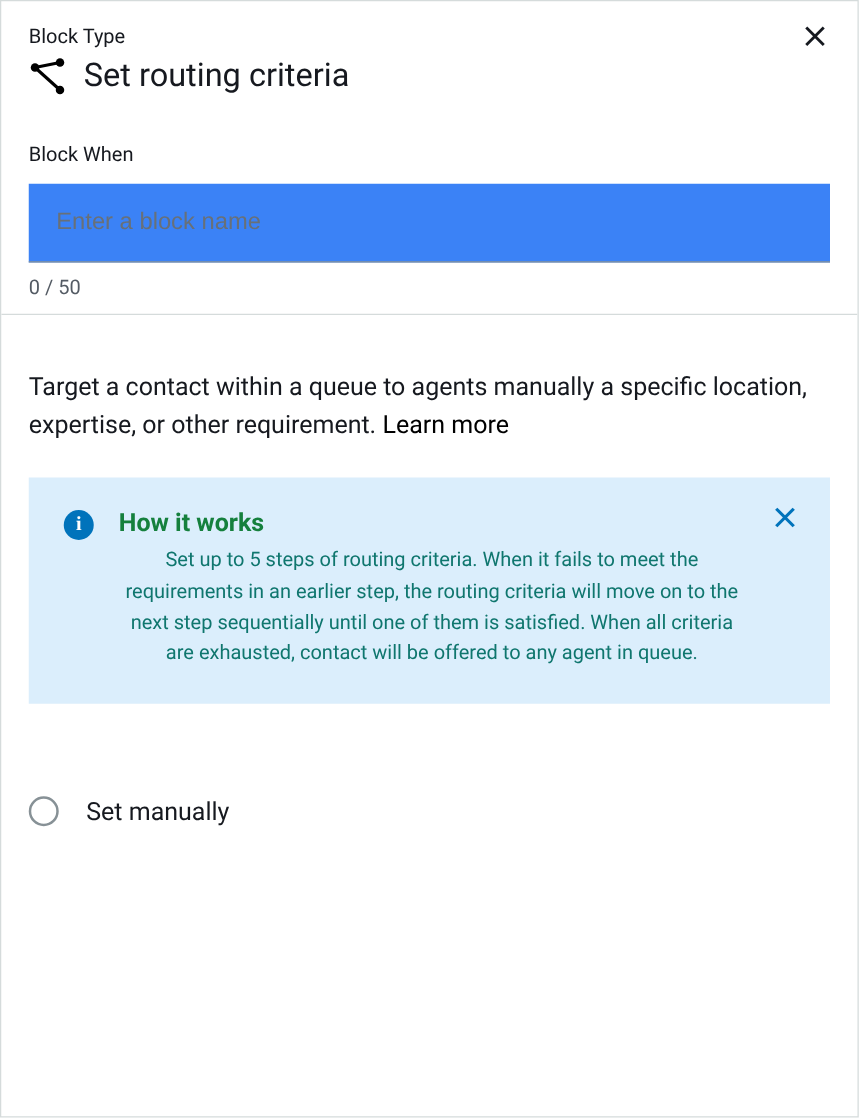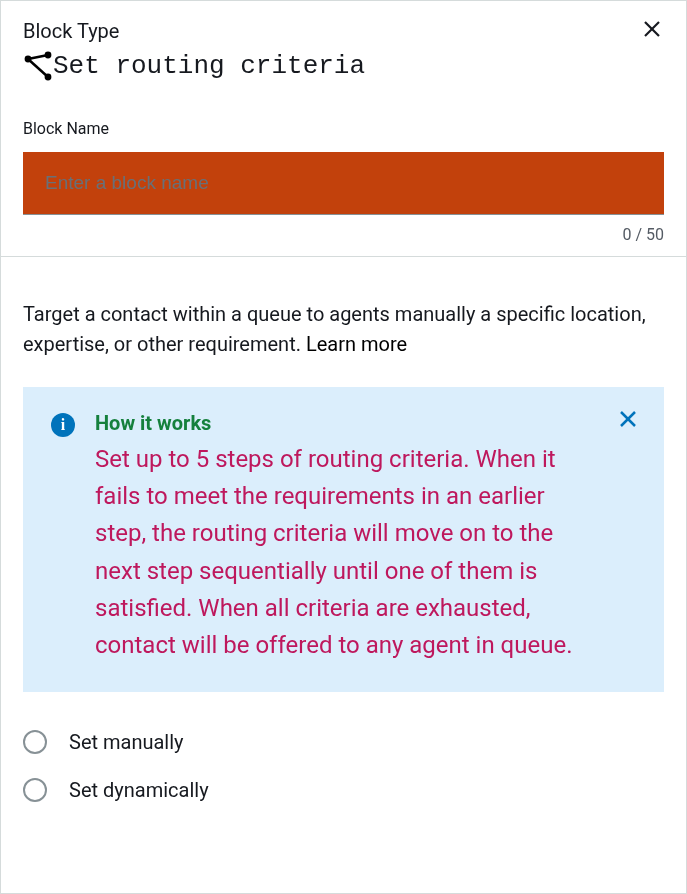--- a/index.html
+++ b/index.html
@@ -14,39 +14,39 @@
       height: 894px;
       border: 1px solid #d5dbdb;
       position: relative;
       color: #16191f;
     }
     .header {
       padding: 18px 22px 10px 22px;
       position: relative;
     }
     .block-type-label {
-      font-size: 20px;
+      font-size: 16px;
       color: #16191f;
       margin-bottom: 8px;
     }
     .close-btn {
       position: absolute;
       top: 14px;
       right: 20px;
       cursor: pointer;
       width: 28px;
       height: 28px;
       display: flex;
       align-items: center;
       justify-content: center;
     }
     .title-row {
       display: flex;
       align-items: flex-start;
-      font-family: Liberation Mono, monospace;
+      gap: 14px;
     }
     .routing-icon {
       width: 30px;
       height: 30px;
       display: flex;
       align-items: center;
       justify-content: center;
       flex-shrink: 0;
     }
     .title-text {
@@ -58,33 +58,32 @@
       padding: 28px 22px 12px 22px;
       border-bottom: 1px solid #d5dbdb;
     }
     .block-name-label {
       font-size: 16px;
       color: #16191f;
       margin-bottom: 14px;
     }
     .block-name-input {
       width: 100%;
-      background: #c2410c;
+      background: #3b82f6;
       border: none;
       border-bottom: 1px solid #879196;
       padding: 20px 22px;
       font-size: 19px;
       color: #16191f;
       outline: none;
     }
     .block-name-input::placeholder {
       color: #687078;
     }
     .char-counter {
-      text-align: right;
       font-size: 16px;
       color: #545b64;
       margin-top: 10px;
     }
     .content-section {
       padding: 42px 22px 20px 22px;
     }
     .description {
       font-size: 20px;
       line-height: 1.5;
@@ -126,23 +125,24 @@
       flex: 1;
       padding-right: 40px;
     }
     .info-title {
       font-size: 20px;
       font-weight: 700;
       color: #15803d;
       margin-bottom: 6px;
     }
     .info-text {
-      font-size: 24px;
+      font-size: 16px;
       line-height: 1.55;
-      color: #be185d;
+      color: #0f766e;
+      text-align: center;
     }
     .info-close {
       position: absolute;
       top: 20px;
       right: 24px;
       cursor: pointer;
       width: 24px;
       height: 24px;
       display: flex;
       align-items: center;
@@ -150,20 +150,21 @@
     }
     .radio-group {
       display: flex;
       flex-direction: column;
       gap: 24px;
     }
     .radio-option {
       display: flex;
       gap: 22px;
       cursor: pointer;
+      margin-top: 36px;
     }
     .radio-circle {
       width: 24px;
       height: 24px;
       border: 2px solid #879196;
       border-radius: 50%;
       flex-shrink: 0;
     }
     .radio-label {
       font-size: 20px;
@@ -189,21 +190,21 @@
         <circle cx="25" cy="26" r="3.4" fill="#000"></circle>
         <line x1="5" y1="8" x2="25" y2="4" stroke="#000" stroke-width="2.5"></line>
         <line x1="5" y1="8" x2="25" y2="26" stroke="#000" stroke-width="2.5"></line>
       </svg>
     </div>
     <div class="title-text">Set routing criteria</div>
   </div>
 </div>
 
 <div class="block-name-section">
-  <div class="block-name-label">Block Name</div>
+  <div class="block-name-label">Block When</div>
   <input type="text" class="block-name-input" placeholder="Enter a block name" style="">
   <div class="char-counter">0 / 50</div>
 </div>
 
 <div class="content-section">
   <div class="description">
     <span>Target a contact within a queue to agents manually a specific location, expertise, or other requirement. </span><a class="learn-more">Learn more</a>
   </div>
 
   <div class="info-box">
@@ -220,18 +221,14 @@
         <div class="info-text">Set up to 5 steps of routing criteria. When it fails to meet the requirements in an earlier step, the routing criteria will move on to the next step sequentially until one of them is satisfied. When all criteria are exhausted, contact will be offered to any agent in queue.</div>
       </div>
     </div>
   </div>
 
   <div class="radio-group">
     <div class="radio-option">
       <div class="radio-circle"></div>
       <div class="radio-label">Set manually</div>
     </div>
-    <div class="radio-option">
-      <div class="radio-circle"></div>
-      <div class="radio-label">Set dynamically</div>
-    </div>
   </div>
 </div>
 
 </body></html>

